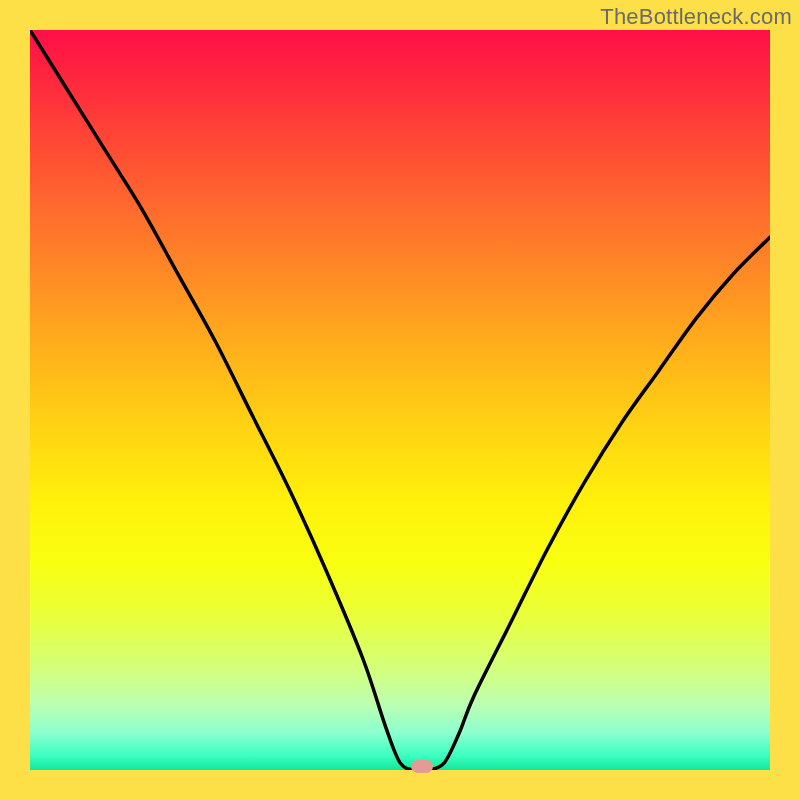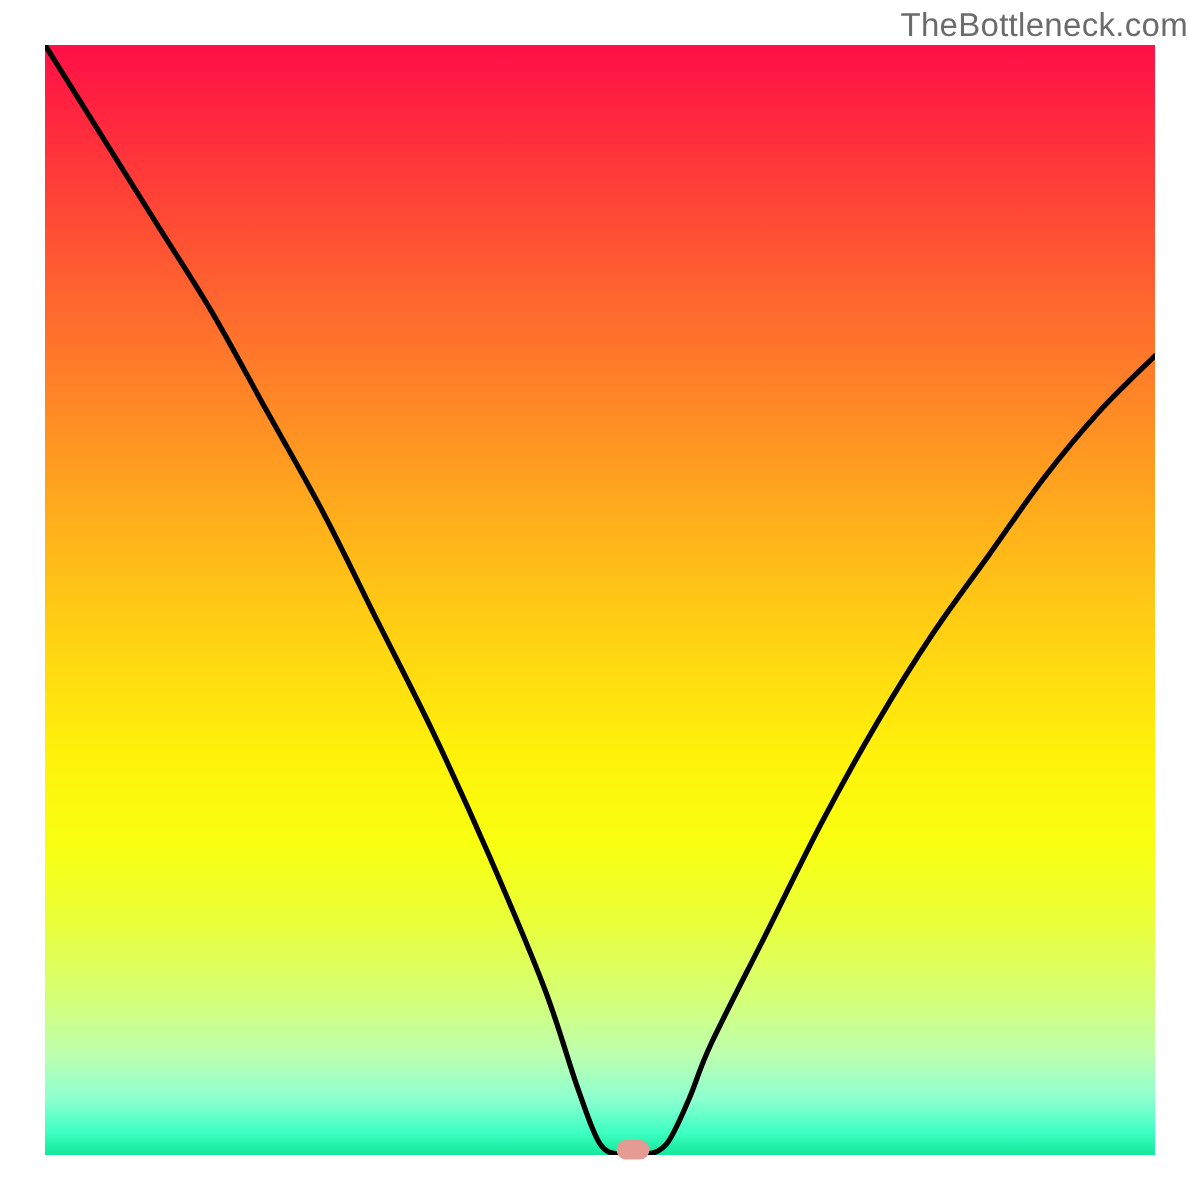--- a/index.html
+++ b/index.html
@@ -8,21 +8,21 @@
     width: 800px;
     height: 800px;
     background: #000;
     overflow: hidden;
     font-family: Arial, Helvetica, sans-serif;
   }
   .frame {
     position: relative;
     width: 800px;
     height: 800px;
-    background: #ffffff;
+    background: #fde047;
   }
   .plot-area {
     position: absolute;
     
     left: 30px;
     top: 30px;
     width: 740px;
     height: 740px;
     background: linear-gradient(
       to bottom,

